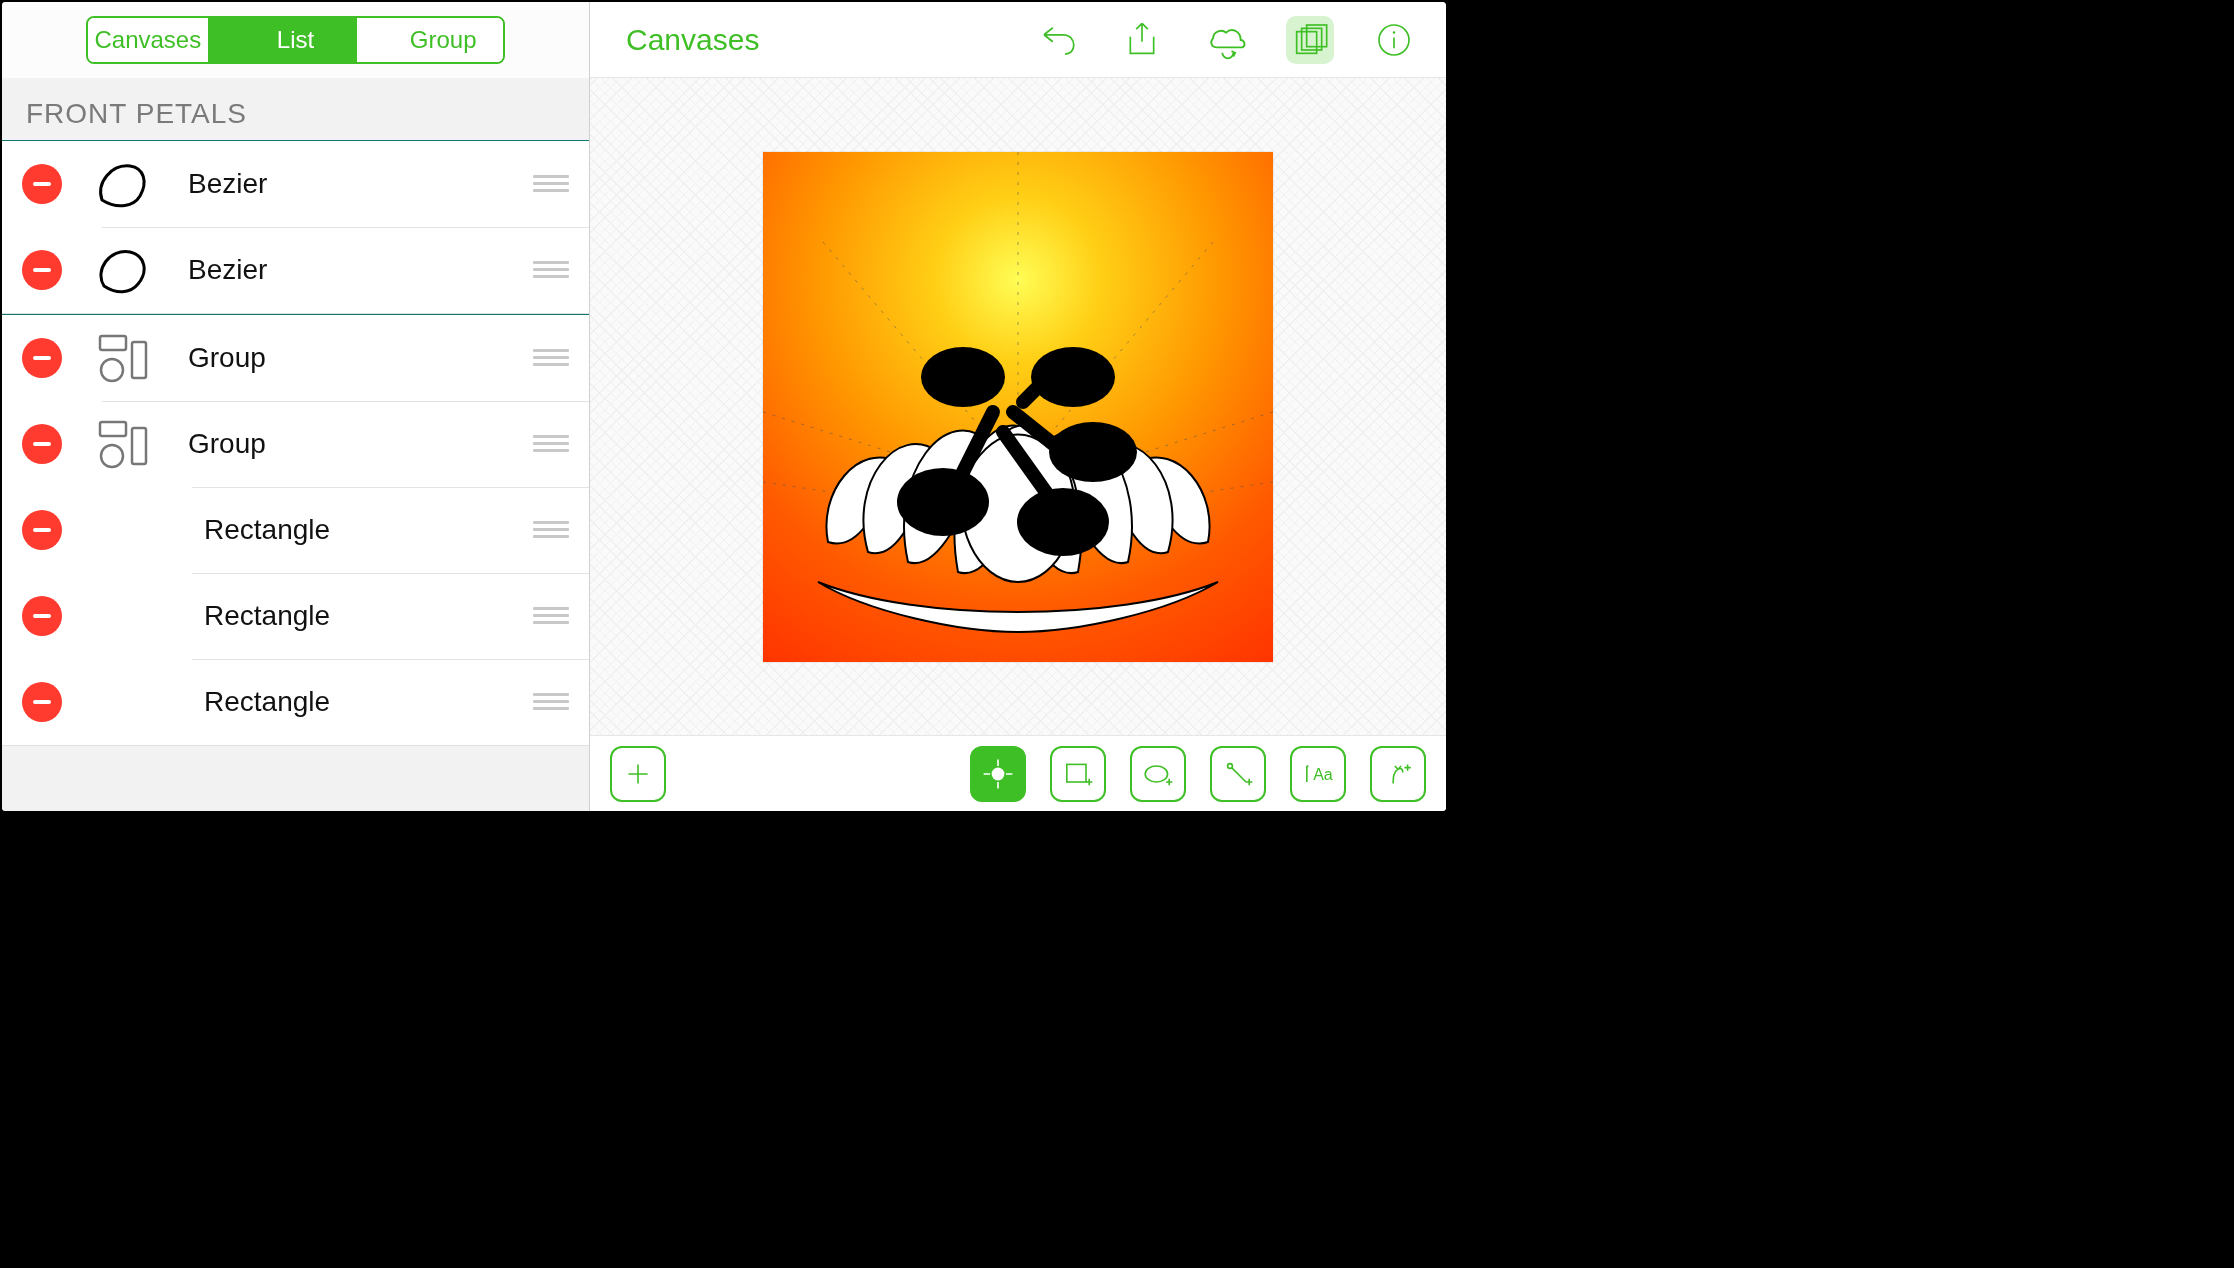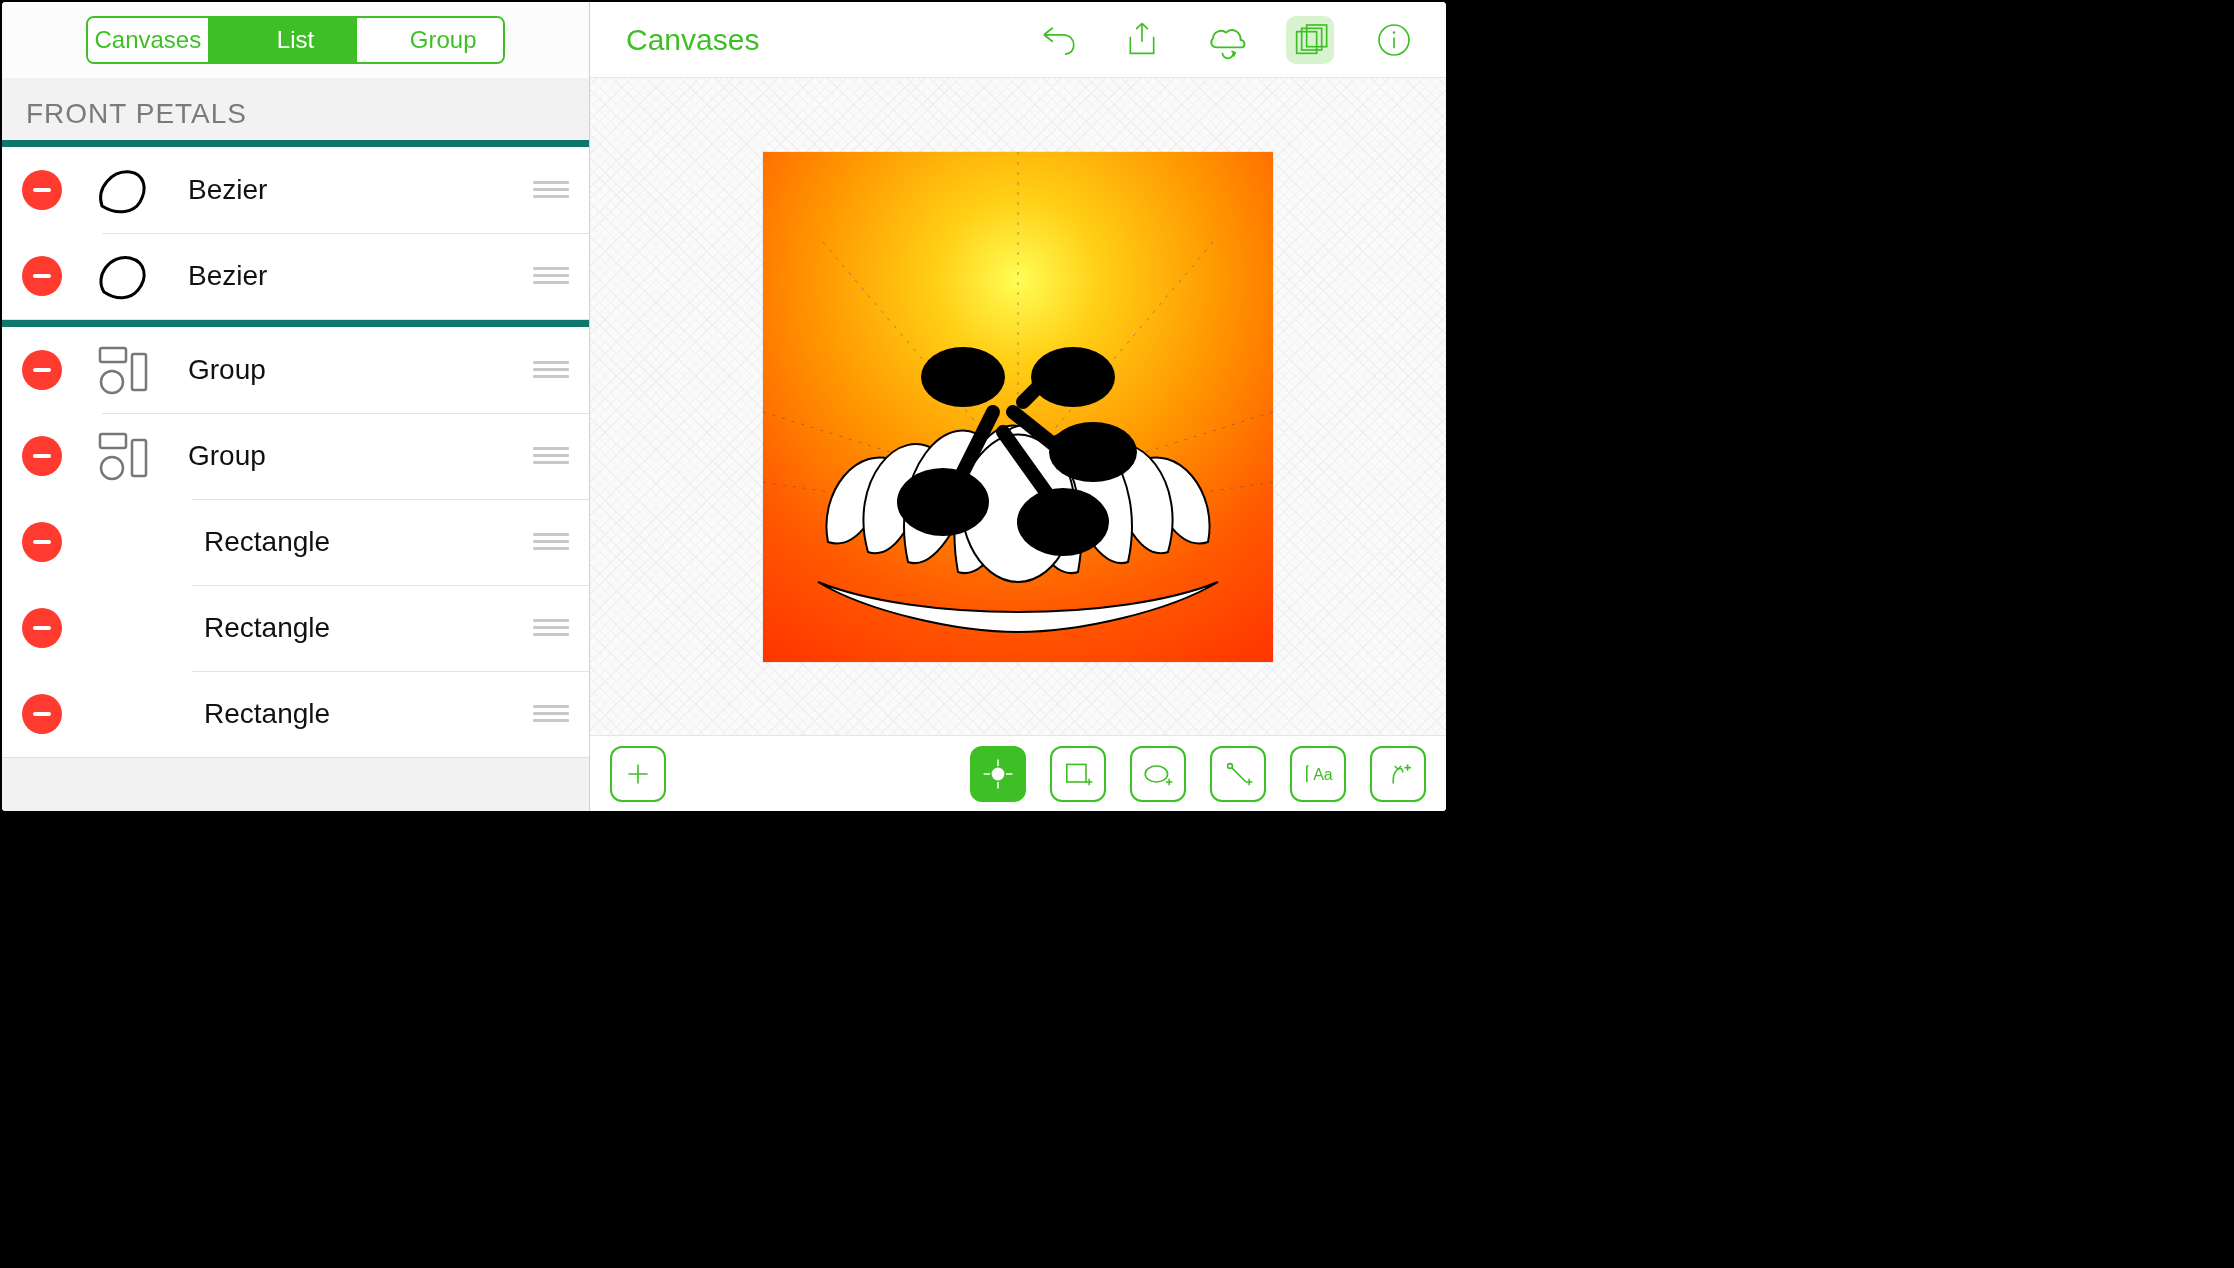--- a/index.html
+++ b/index.html
@@ -54,21 +54,21 @@
   .segmented .seg + .seg { border-left: 2px solid #3fbf26; padding-left: 26px; }
   .segmented .seg.active { background: #3fbf26; color: #fff; }
   .list { flex: 1; overflow: hidden; background: #f2f2f2; }
   .section-header {
     padding: 20px 24px 10px 24px;
     font-size: 28px;
     letter-spacing: 1px;
     color: #7a7a7a;
     background: #f2f2f2;
   }
-  .rows { background: #fff; border-top: 7px solid #0f766e; border-bottom: 1px solid #e0e0e0; }
+  .rows { background: #fff; border-top: 1px solid #0f766e; border-bottom: 1px solid #e0e0e0; }
   .row {
     display: flex;
     align-items: center;
     height: 86px;
     padding: 0 20px 0 20px;
     position: relative;
   }
   .row + .row::before {
     content: "";
     position: absolute;

